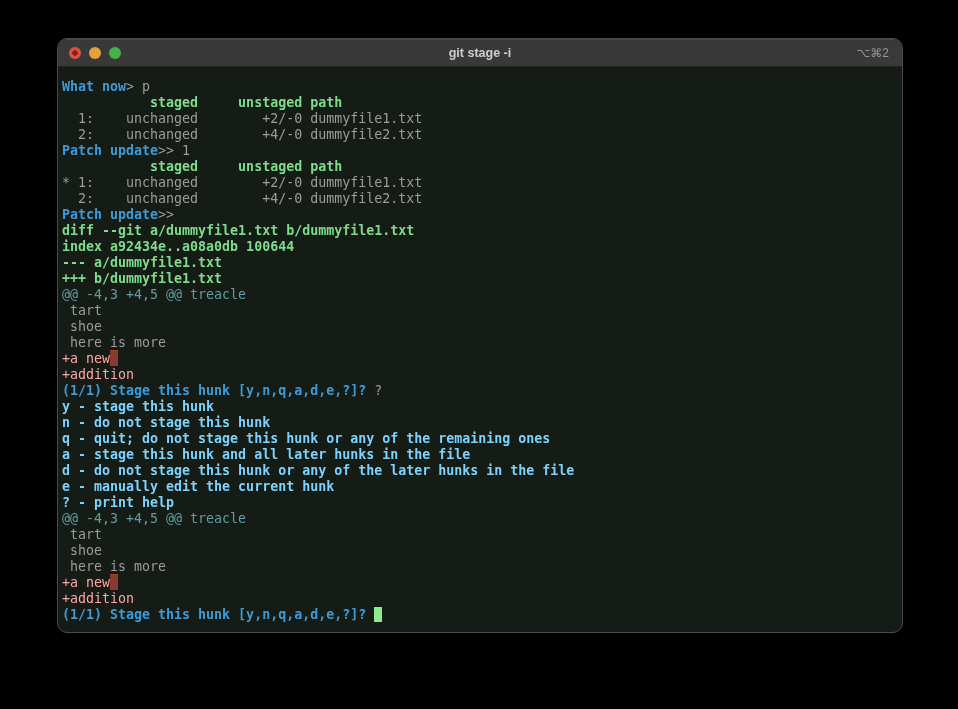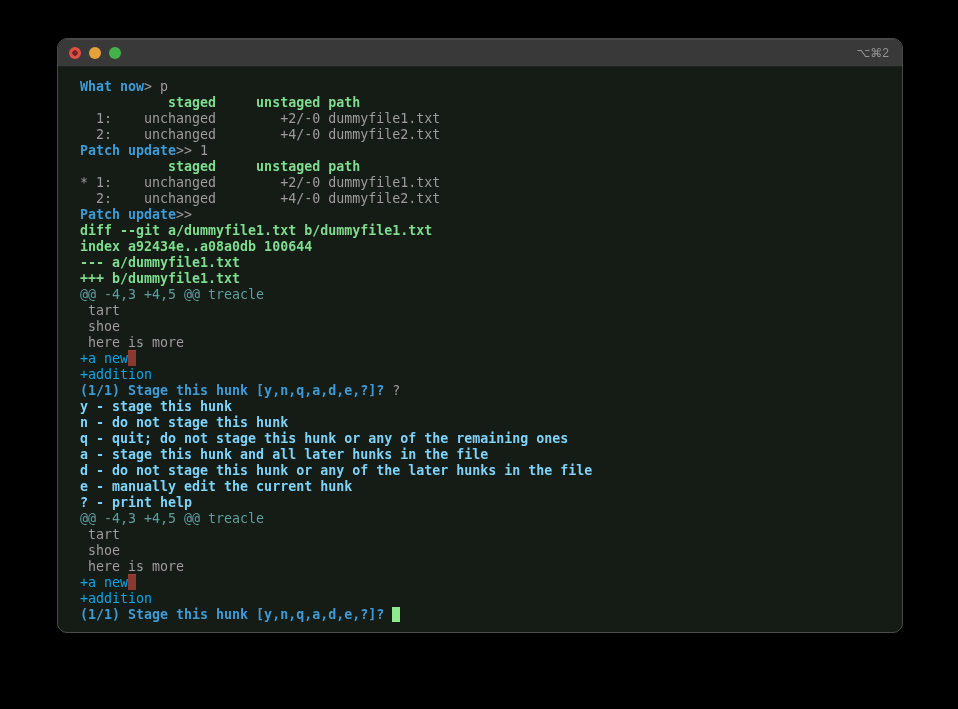--- a/index.html
+++ b/index.html
@@ -61,46 +61,47 @@
   }
   .shortcut {
     position: absolute;
     right: 13px;
     color: #959595;
     font-family: "Liberation Sans", sans-serif;
     font-size: 12px;
   }
   .content {
     flex: 1 1 auto;
-    padding: 12px 13px 0 22px;
+    padding: 12px 13px 0 4px;
     font-size: 13.3px;
     line-height: 16px;
     white-space: pre;
     overflow: hidden;
   }
   .line { height: 16px; }
   
   .s-gray   { color: #9c9c9c; }
   .s-blue   { color: #3f9bd8; font-weight: bold; }
   .s-green  { color: #7edc8e; font-weight: bold; }
-  .s-add    { color: #0ea5e9; }
+  .s-add    { color: #fca5a5; }
   .s-teal   { color: #5f9ea0; text-align: center; }
   .s-orange { color: #7dd3fc; font-weight: bold; }
   .s-gray-ul { color: #9c9c9c; border-bottom: 2px solid #a33c30; }
   .s-red-block { background: #8a392e; color: transparent; }
   .s-cursor    { background: #8deb8d; color: transparent; }
 </style>
 </head>
 <body>
 
 <div>
   <div class="window">
     <div class="titlebar">
       <div class="lights">
         <span class="light light-close"></span>
         <span class="light light-min"></span>
         <span class="light light-zoom"></span>
       </div>
+      <div class="title">git stage -i</div>
       <div class="shortcut">⌥⌘2</div>
     </div>
     <div class="content"><div class="line"><span class="s-blue">What now</span><span class="s-gray">&gt; p</span></div><div class="line"><span class="s-green">           staged     unstaged path</span></div><div class="line"><span class="s-gray">  1:    unchanged        +2/-0 dummyfile1.txt</span></div><div class="line"><span class="s-gray">  2:    unchanged        +4/-0 dummyfile2.txt</span></div><div class="line"><span class="s-blue">Patch update</span><span class="s-gray">&gt;&gt; 1</span></div><div class="line"><span class="s-green">           staged     unstaged path</span></div><div class="line"><span class="s-gray">* 1:    unchanged        +2/-0 dummyfile1.txt</span></div><div class="line"><span class="s-gray">  2:    unchanged        +4/-0 dummyfile2.txt</span></div><div class="line"><span class="s-blue">Patch update</span><span class="s-gray">&gt;&gt;</span></div><div class="line"><span class="s-green">diff --git a/dummyfile1.txt b/dummyfile1.txt</span></div><div class="line"><span class="s-green">index a92434e..a08a0db 100644</span></div><div class="line"><span class="s-green">--- a/dummyfile1.txt</span></div><div class="line"><span class="s-green">+++ b/dummyfile1.txt</span></div><div class="line"><span class="s-teal">@@ -4,3 +4,5 @@ treacle</span></div><div class="line"><span class="s-gray"> tart</span></div><div class="line"><span class="s-gray"> shoe</span></div><div class="line"><span class="s-gray"> here </span><span class="s-gray-ul">i</span><span class="s-gray">s more</span></div><div class="line"><span class="s-add">+a new</span><span class="s-red-block"> </span></div><div class="line"><span class="s-add">+addition</span></div><div class="line"><span class="s-blue">(1/1) Stage this hunk [y,n,q,a,d,e,?]?</span><span class="s-gray"> ?</span></div><div class="line"><span class="s-orange">y - stage this hunk</span></div><div class="line"><span class="s-orange">n - do not stage this hunk</span></div><div class="line"><span class="s-orange">q - quit; do not stage this hunk or any of the remaining ones</span></div><div class="line"><span class="s-orange">a - stage this hunk and all later hunks in the file</span></div><div class="line"><span class="s-orange">d - do not stage this hunk or any of the later hunks in the file</span></div><div class="line"><span class="s-orange">e - manually edit the current hunk</span></div><div class="line"><span class="s-orange">? - print help</span></div><div class="line"><span class="s-teal">@@ -4,3 +4,5 @@ treacle</span></div><div class="line"><span class="s-gray"> tart</span></div><div class="line"><span class="s-gray"> shoe</span></div><div class="line"><span class="s-gray"> here </span><span class="s-gray-ul">i</span><span class="s-gray">s more</span></div><div class="line"><span class="s-add">+a new</span><span class="s-red-block"> </span></div><div class="line"><span class="s-add">+addition</span></div><div class="line"><span class="s-blue">(1/1) Stage this hunk [y,n,q,a,d,e,?]? </span><span class="s-cursor"> </span></div></div>
   </div>
 </div>
 
 </body></html>

